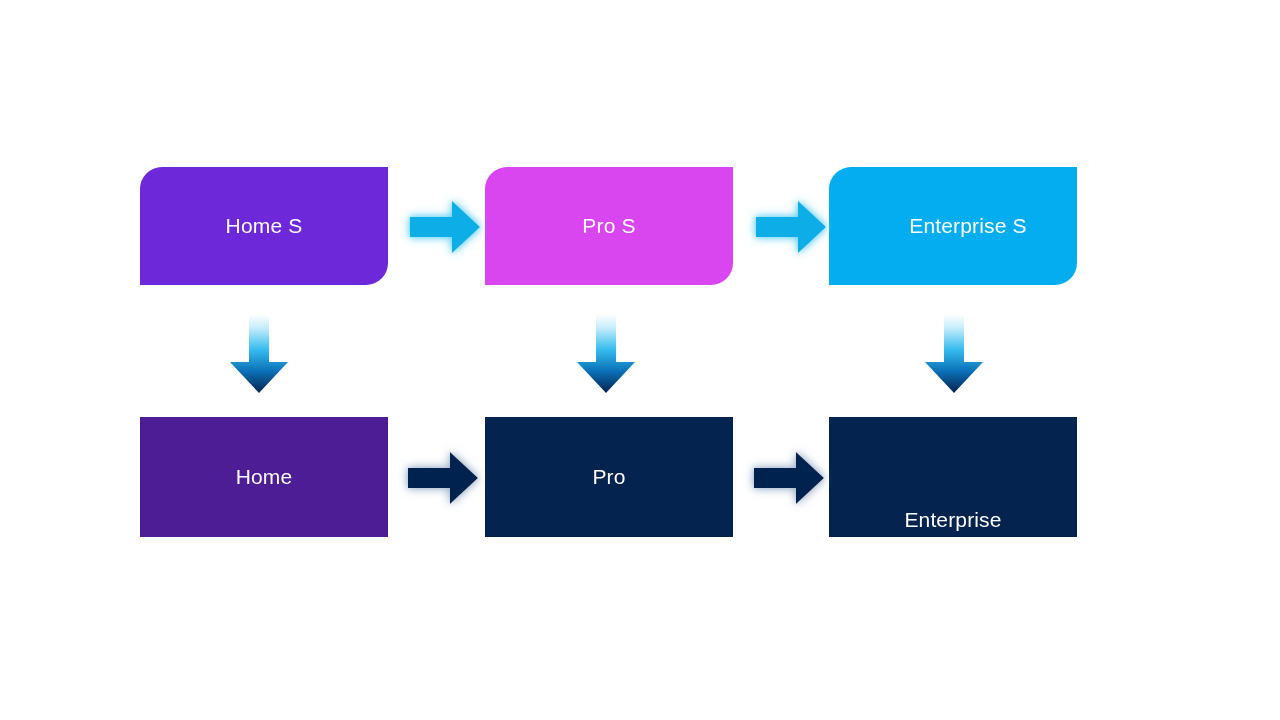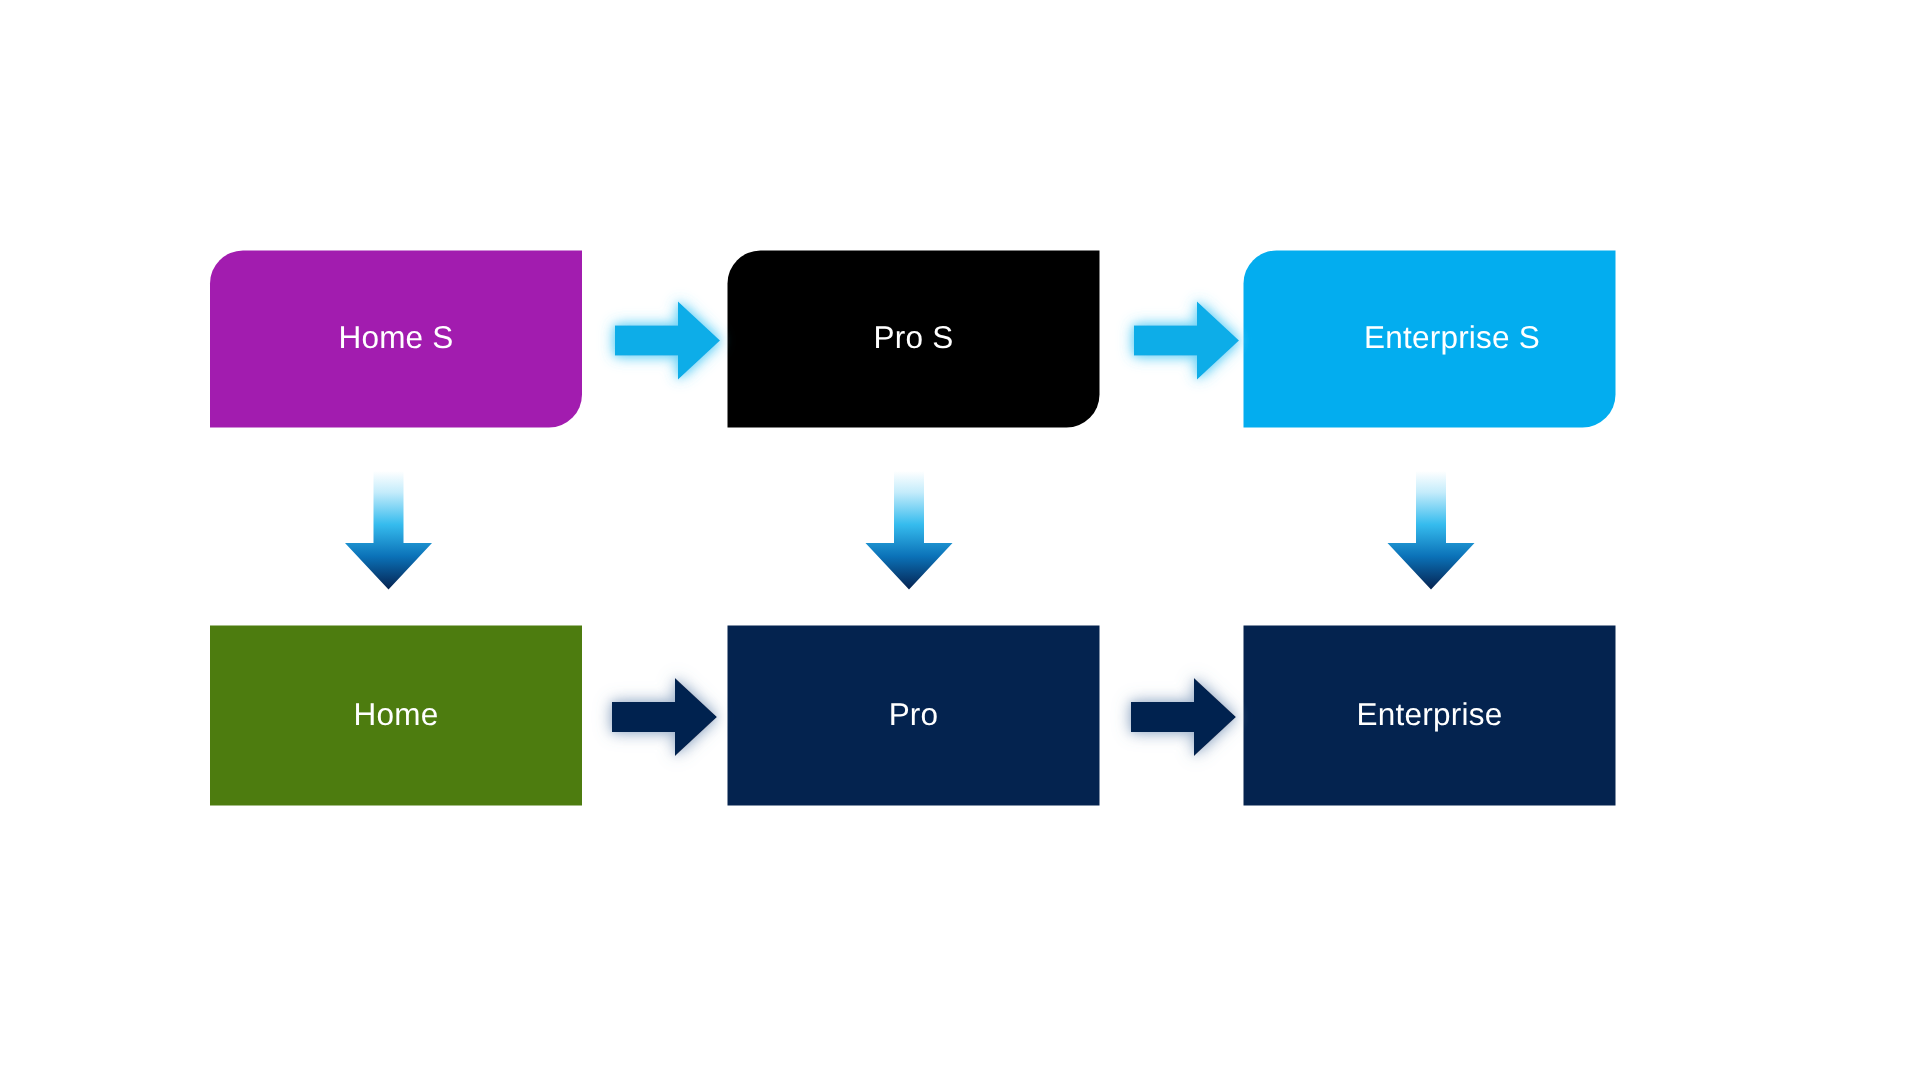--- a/index.html
+++ b/index.html
@@ -68,25 +68,25 @@
     position: absolute;
     display: block;
   }
   .arrow-down svg { display: block; overflow: visible; }
 </style>
 </head>
 <body style="background: rgb(255, 255, 255);">
 
 <div id="canvas">
 
-  <div class="node node--service" style="left: 140px; top: 167px; width: 248px; height: 118px; background: #a21caf; color: rgb(255, 255, 255);">
+  <div class="node node--service" style="left: 140px; top: 167px; width: 248px; height: 118px; background: #6d28d9; color: rgb(255, 255, 255);">
     <span class="node-label">Home S</span>
   </div>
 
-  <div class="node node--service" style="left: 485px; top: 167px; width: 248px; height: 118px; background: #000000; color: rgb(255, 255, 255);">
+  <div class="node node--service" style="left: 485px; top: 167px; width: 248px; height: 118px; background: #d946ef; color: rgb(255, 255, 255);">
     <span class="node-label">Pro S</span>
   </div>
 
   <div class="node node--service" style="left: 829px; top: 167px; width: 248px; height: 118px; background: rgb(3, 173, 239); color: rgb(255, 255, 255); padding-left: 42px;">
     <span class="node-label">Enterprise S</span>
   </div>
 
   <div class="arrow-right" style="left:402px; top:192px; width:84px; height:70px;">
     <svg width="84" height="70" viewBox="0 0 84 70">
       <defs>
@@ -149,29 +149,29 @@
           <stop offset="18%" stop-color="#C4ECFB"></stop>
           <stop offset="45%" stop-color="#36BCEE"></stop>
           <stop offset="72%" stop-color="#0B72B8"></stop>
           <stop offset="100%" stop-color="#062250"></stop>
         </linearGradient>
       </defs>
       <path d="M 23,2 L 43,2 L 43,50 L 62,50 L 33,81 L 4,50 L 23,50 Z" fill="url(#dnGrad3)"></path>
     </svg>
   </div>
 
-  <div class="node node--plan" style="left: 140px; top: 417px; width: 248px; height: 120px; background: #4d7c0f; color: rgb(255, 255, 255);">
+  <div class="node node--plan" style="left: 140px; top: 417px; width: 248px; height: 120px; background: #4c1d95; color: rgb(255, 255, 255);">
     <span class="node-label">Home</span>
   </div>
 
   <div class="node node--plan" style="left: 485px; top: 417px; width: 248px; height: 120px; background: rgb(4, 35, 79); color: rgb(255, 255, 255); text-align: center;">
     <span class="node-label">Pro</span>
   </div>
 
-  <div class="node node--plan" style="left: 829px; top: 417px; width: 248px; height: 120px; background: rgb(4, 35, 79); color: rgb(255, 255, 255);">
+  <div class="node node--plan" style="left: 829px; top: 417px; width: 248px; height: 120px; background: rgb(4, 35, 79); color: rgb(255, 255, 255); align-items: flex-end;">
     <span class="node-label">Enterprise</span>
   </div>
 
   <div class="arrow-right" style="left:398px; top:443px; width:88px; height:70px;">
     <svg width="88" height="70" viewBox="0 0 88 70">
       <defs>
         <filter id="navyGlow1" x="-55%" y="-55%" width="210%" height="210%">
           <feDropShadow dx="0" dy="0" stdDeviation="5" flood-color="#8FA6C2" flood-opacity="0.85"></feDropShadow>
           <feDropShadow dx="0" dy="0" stdDeviation="2.2" flood-color="#B9C9DD" flood-opacity="0.75"></feDropShadow>
         </filter>

